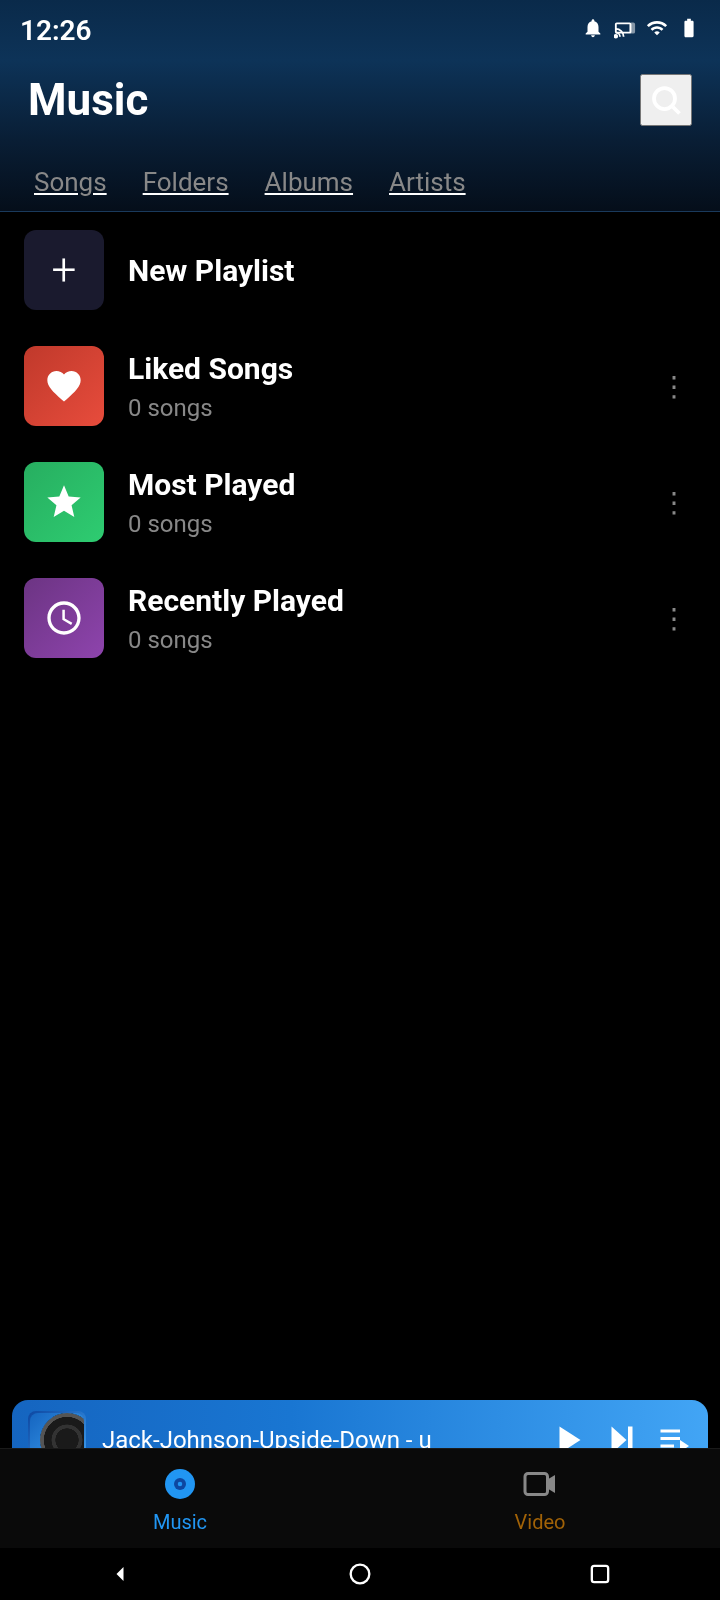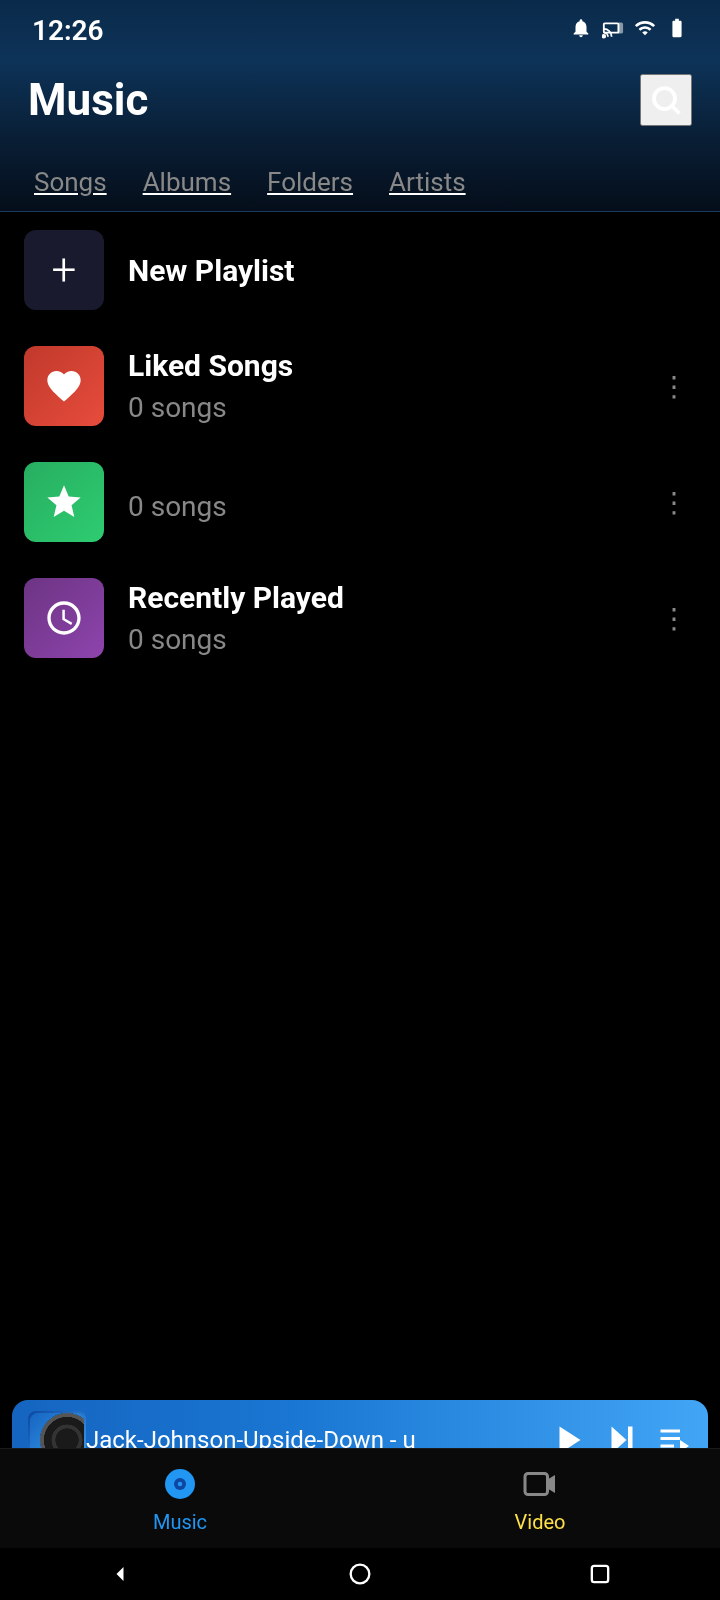--- a/index.html
+++ b/index.html
@@ -15,21 +15,21 @@
     }
 
     
     .status-bar {
       width: 100%;
       height: 60px;
       background: linear-gradient(180deg, #0a2a4a 0%, #0d3358 100%);
       display: flex;
       align-items: center;
       justify-content: space-between;
-      padding: 0 32px;
+      padding: 0 20px;
     }
     .status-time {
       font-size: 28px;
       font-weight: 600;
       color: #fff;
     }
     .status-icons {
       display: flex;
       align-items: center;
       gap: 10px;
@@ -145,21 +145,21 @@
     .playlist-info {
       flex: 1;
       margin-left: 24px;
     }
     .playlist-name {
       font-size: 30px;
       color: #fff;
       font-weight: 700;
     }
     .playlist-count {
-      font-size: 28px;
+      font-size: 24px;
       color: #888;
       margin-top: 8px;
     }
     .more-btn {
       width: 44px;
       height: 44px;
       display: flex;
       align-items: center;
       justify-content: center;
       cursor: pointer;
@@ -178,21 +178,21 @@
       position: absolute;
       bottom: 120px;
       left: 12px;
       right: 12px;
       height: 80px;
       background: linear-gradient(90deg, #1565c0 0%, #1976d2 40%, #42a5f5 100%);
       border-radius: 16px;
       display: flex;
       align-items: center;
       padding: 0 16px;
-      gap: 0;
+      gap: 16px;
       cursor: pointer;
     }
     .np-album-art {
       width: 58px;
       height: 58px;
       border-radius: 8px;
       background: linear-gradient(135deg, #0d47a1, #42a5f5);
       display: flex;
       align-items: center;
       justify-content: center;
@@ -257,21 +257,21 @@
     }
     .nav-icon {
       width: 40px;
       height: 40px;
       display: flex;
       align-items: center;
       justify-content: center;
     }
     .nav-label {
       font-size: 20px;
-      color: #fde047;
+      color: #a16207;
     }
     .nav-label.active {
       color: #2196f3;
     }
 
     
     .system-nav {
       position: absolute;
       bottom: 0;
       left: 0;
@@ -333,22 +333,22 @@
   <button class="search-icon-btn">
     <svg viewBox="0 0 24 24">
       <circle cx="11" cy="11" r="7"></circle>
       <line x1="21" y1="21" x2="16.65" y2="16.65"></line>
     </svg>
   </button>
 </div>
 
 <div class="tabs">
   <div class="tab">Songs</div>
+  <div class="tab">Folders</div>
   <div class="tab">Albums</div>
-  <div class="tab">Folders</div>
   <div class="tab">Artists</div>
 </div>
 
 <div class="content">
 
   <div class="playlist-item">
     <div class="playlist-thumb thumb-new">
       <span class="plus-icon">+</span>
     </div>
     <div class="playlist-info">
@@ -369,20 +369,21 @@
     <div class="more-btn">⋮</div>
   </div>
 
   <div class="playlist-item">
     <div class="playlist-thumb thumb-most-played">
       <svg width="40" height="40" viewBox="0 0 24 24" fill="white">
         <path d="M12 17.27L18.18 21l-1.64-7.03L22 9.24l-7.19-.61L12 2 9.19 8.63 2 9.24l5.46 4.73L5.82 21z"></path>
       </svg>
     </div>
     <div class="playlist-info">
+      <div class="playlist-name">Most Played</div>
       <div class="playlist-count">0 songs</div>
     </div>
     <div class="more-btn">⋮</div>
   </div>
 
   <div class="playlist-item">
     <div class="playlist-thumb thumb-recently-played">
       <svg width="40" height="40" viewBox="0 0 24 24" fill="white">
         <path d="M11.99 2C6.47 2 2 6.48 2 12s4.47 10 9.99 10C17.52 22 22 17.52 22 12S17.52 2 11.99 2zM12 20c-4.42 0-8-3.58-8-8s3.58-8 8-8 8 3.58 8 8-3.58 8-8 8zm.5-13H11v6l5.25 3.15.75-1.23-4.5-2.67V7z"></path>
       </svg>

